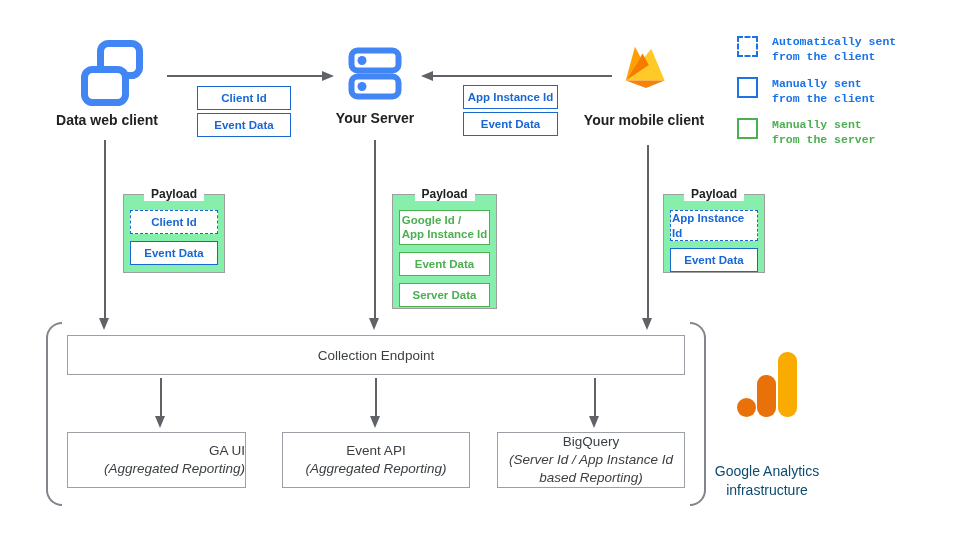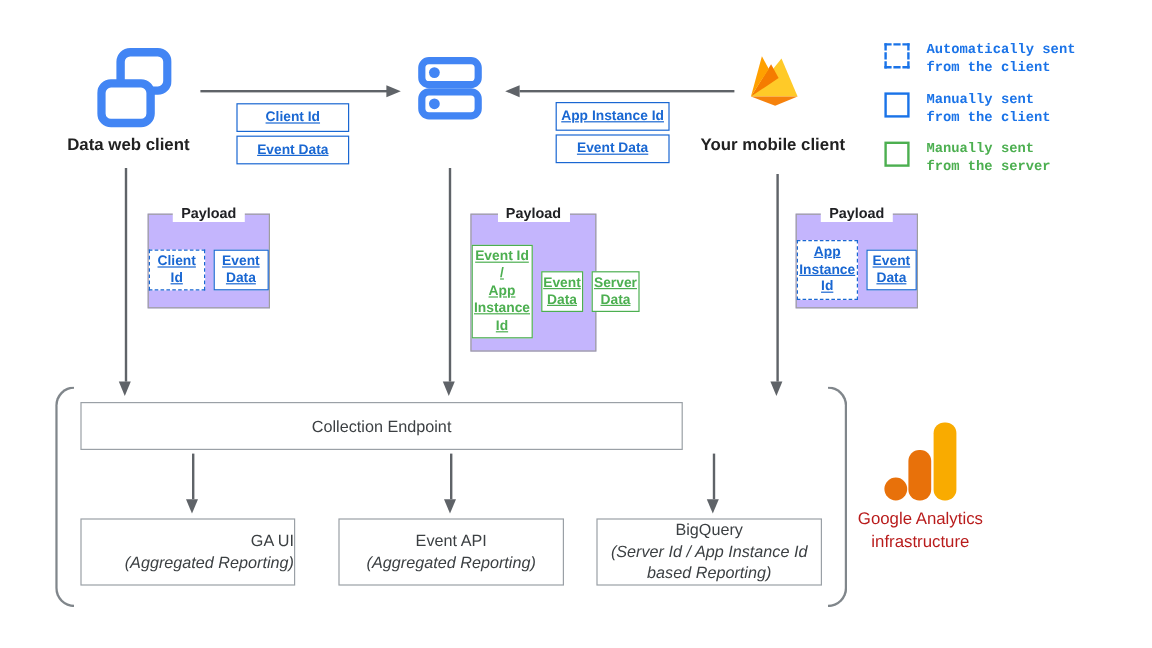--- a/index.html
+++ b/index.html
@@ -11,30 +11,30 @@
   .node-label{font-size:14px;font-weight:700;color:#212121;text-align:center;white-space:nowrap;}
 
   
   .hline{height:2px;background:#5f6368;}
   .vline{width:2px;background:#5f6368;}
   .head-right{width:0;height:0;border-top:5px solid transparent;border-bottom:5px solid transparent;border-left:12px solid #5f6368;}
   .head-left{width:0;height:0;border-top:5px solid transparent;border-bottom:5px solid transparent;border-right:12px solid #5f6368;}
   .head-down{width:0;height:0;border-left:5px solid transparent;border-right:5px solid transparent;border-top:12px solid #5f6368;}
 
   
-  .mini{display:flex;align-items:center;justify-content:center;text-align:center;
+  .mini{display:flex;align-items:center;justify-content:center;text-align:left;
         background:#fff;font-size:11.5px;font-weight:700;white-space:pre-line;
-        line-height:1.25;box-sizing:border-box;text-decoration:underline;}
+        line-height:1.25;box-sizing:border-box;}
   .solid-blue{border:1.5px solid #1967d2;color:#1967d2;}
   .dashed-blue{border:1.5px dashed #1967d2;color:#1967d2;}
   .solid-green{border:1.5px solid #4caf50;color:#4caf50;}
 
   
-  .payload{border:1.5px solid #9e9e9e;background:#c4b5fd;box-sizing:border-box;
-           display:flex;flex-direction:row;align-items:center;gap:7px;padding-top:15px;}
+  .payload{border:1.5px solid #9e9e9e;background:#86efac;box-sizing:border-box;
+           display:flex;flex-direction:column;align-items:center;gap:7px;padding-top:15px;margin-top:16px;}
   .payload-title{position:absolute;top:-8px;left:50%;transform:translateX(-50%);
                  background:#fff;padding:0 7px;font-size:12px;font-weight:700;
                  color:#202124;white-space:nowrap;}
   .payload .mini{width:calc(100% - 12px);min-height:24px;padding:2px 1px;}
 
   
   .legend-swatch{position:absolute;width:21px;height:21px;background:#fff;box-sizing:border-box;}
   .legend-text{position:absolute;font-size:11.5px;font-weight:700;line-height:1.3;white-space:pre-line;font-family:Liberation Mono, monospace;}
   .lt-blue{color:#1a73e8;}
   .lt-green{color:#4caf50;}
@@ -45,21 +45,21 @@
   
   .endpoint{border:1px solid #9aa0a6;background:#fff;display:flex;align-items:center;
             justify-content:center;font-size:13.5px;color:#3c4043;box-sizing:border-box;}
   .out-box{border:1px solid #9aa0a6;background:#fff;display:flex;flex-direction:column;
            justify-content:center;text-align:center;font-size:13.5px;color:#3c4043;
            line-height:1.32;box-sizing:border-box;}
   .out-sub{font-style:italic;white-space:pre-line;}
   .bracket{box-sizing:border-box;}
   .bracket-left{border:2px solid #80868b;border-right:none;border-radius:16px 0 0 16px;}
   .bracket-right{border:2px solid #80868b;border-left:none;border-radius:0 16px 16px 0;}
-  .brand-text{font-size:14px;color:#b91c1c;text-align:center;line-height:1.35;white-space:pre-line;}
+  .brand-text{font-size:14px;color:#0c4a6e;text-align:center;line-height:1.35;white-space:pre-line;margin-top:39px;}
   .ga-dot{border-radius:50%;background:#E8710A;}
   .ga-bar{border-radius:9px;}
 </style>
 </head>
 <body>
 
 <div class="stage">
 
   <svg class="abs" style="left:81px;top:40px;" width="62" height="67" viewBox="0 0 62 67">
     <rect x="19.5" y="3.5" width="39" height="32" rx="8" fill="#ffffff" stroke="#4285F4" stroke-width="7"></rect>
@@ -72,20 +72,21 @@
 
   <div class="abs mini solid-blue" style="left:197px;top:86px;width:94px;height:24px;">Client Id</div>
   <div class="abs mini solid-blue" style="left:197px;top:113px;width:94px;height:24px;">Event Data</div>
 
   <svg class="abs" style="left:348px;top:47px;" width="54" height="53" viewBox="0 0 54 53">
     <rect x="3.5" y="3.5" width="47" height="20" rx="6" fill="#ffffff" stroke="#4285F4" stroke-width="6"></rect>
     <circle cx="14" cy="13.5" r="4.5" fill="#4285F4"></circle>
     <rect x="3.5" y="29.5" width="47" height="20" rx="6" fill="#ffffff" stroke="#4285F4" stroke-width="6"></rect>
     <circle cx="14" cy="39.5" r="4.5" fill="#4285F4"></circle>
   </svg>
+  <div class="abs node-label" style="left:305px;top:110px;width:140px;">Your Server</div>
 
   <div class="abs head-left" style="left:421px;top:71px;"></div>
   <div class="abs hline" style="left:433px;top:75px;width:179px;"></div>
 
   <div class="abs mini solid-blue" style="left:463px;top:85px;width:95px;height:24px;">App Instance Id</div>
   <div class="abs mini solid-blue" style="left:463px;top:112px;width:95px;height:24px;">Event Data</div>
 
   <svg class="abs" style="left:621px;top:38px;" width="48" height="58" viewBox="0 0 100 100">
     <polygon points="10,78 63,12 91,78" fill="#FFCA28"></polygon>
     <polygon points="10,78 91,78 52,94" fill="#F6820C"></polygon>
@@ -116,36 +117,36 @@
   <div class="abs head-down" style="left:642px;top:318px;"></div>
 
   <div class="abs payload" style="left:123px;top:178px;width:102px;height:79px;">
     <span class="payload-title">Payload</span>
     <div class="mini dashed-blue">Client Id</div>
     <div class="mini solid-blue">Event Data</div>
   </div>
 
   <div class="abs payload" style="left:392px;top:178px;width:105px;height:115px;">
     <span class="payload-title">Payload</span>
-    <div class="mini solid-green">Event Id /
+    <div class="mini solid-green">Google Id /
 App Instance Id</div>
     <div class="mini solid-green">Event Data</div>
     <div class="mini solid-green">Server Data</div>
   </div>
 
   <div class="abs payload" style="left:663px;top:178px;width:102px;height:79px;">
     <span class="payload-title">Payload</span>
     <div class="mini dashed-blue">App Instance Id</div>
     <div class="mini solid-blue">Event Data</div>
   </div>
 
   <div class="abs bracket bracket-left" style="left:46px;top:322px;width:16px;height:184px;"></div>
   <div class="abs bracket bracket-right" style="left:690px;top:322px;width:16px;height:184px;"></div>
 
-  <div class="abs endpoint" style="left:67px;top:335px;width:502px;height:40px;">Collection Endpoint</div>
+  <div class="abs endpoint" style="left:67px;top:335px;width:618px;height:40px;">Collection Endpoint</div>
 
   <div class="abs vline" style="left:160px;top:378px;height:38px;"></div>
   <div class="abs head-down" style="left:155px;top:416px;"></div>
 
   <div class="abs vline" style="left:375px;top:378px;height:38px;"></div>
   <div class="abs head-down" style="left:370px;top:416px;"></div>
 
   <div class="abs vline" style="left:594px;top:378px;height:38px;"></div>
   <div class="abs head-down" style="left:589px;top:416px;"></div>
 

